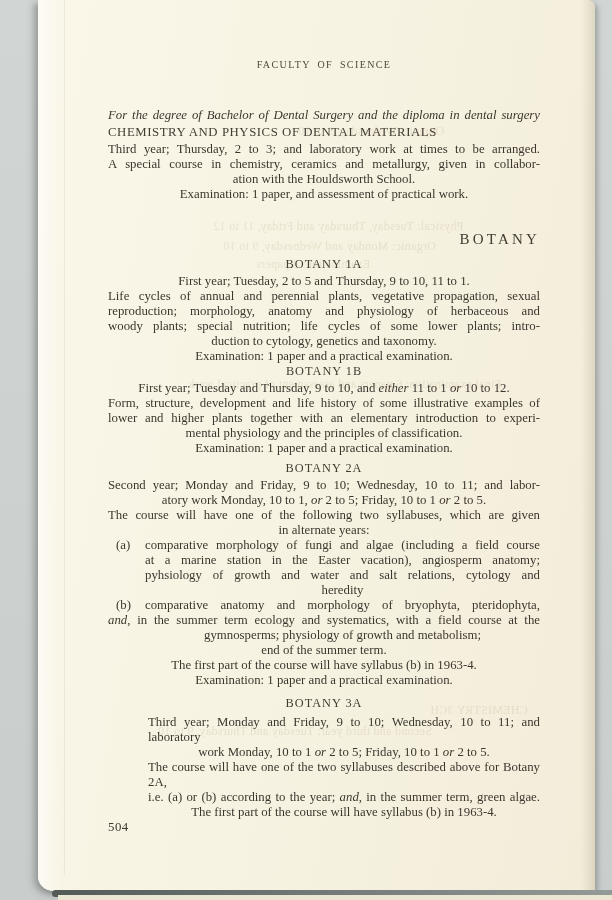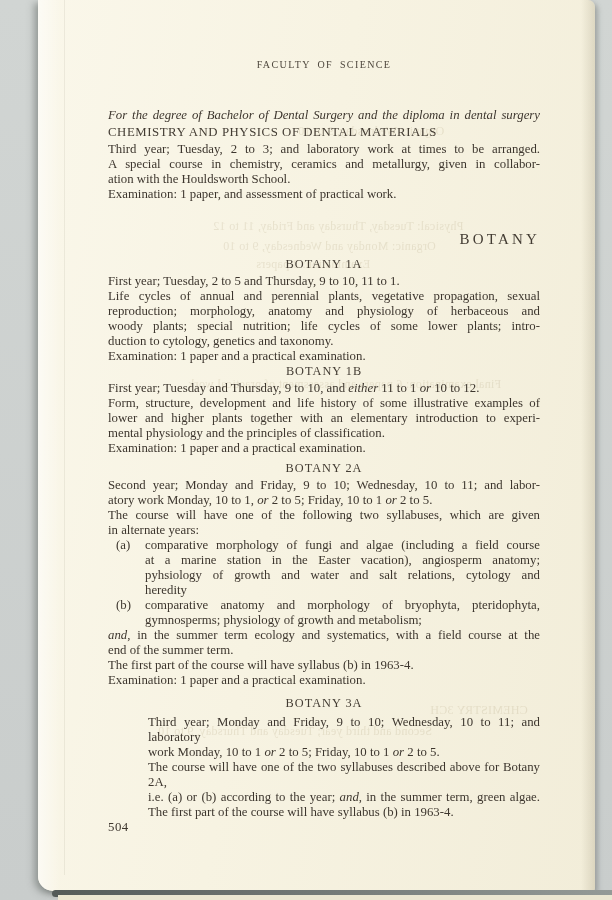--- a/index.html
+++ b/index.html
@@ -54,21 +54,21 @@
     margin-top:28px;line-height:18px;font-size:15px;letter-spacing:3.2px;
     text-align:right;color:#433c33;
   }
   .course .code{line-height:14px;font-size:12.3px;letter-spacing:1px;color:#433c33;text-align:center;}
   .course .para{margin-top:3px;}
   .c1 .code{margin-top:9px;}
   .c2 .code{margin-top:0;}
   .c3 .code{margin-top:5px;}
   .c4 .code{margin-top:8px;}
   .c4 .para{margin-top:5px;margin-left:40px;}
-  .ln{position:relative;text-align:left;}
+  .ln{position:relative;text-align:center;}
   .ln.j{text-align:justify;text-align-last:justify;}
   .ln.ind{padding-left:37px;}
   .ln .lbl{position:absolute;left:8px;top:0;}
   .page-number{line-height:15px;font-size:12.8px;letter-spacing:.5px;}
   em{font-style:italic;}
 </style>
 </head>
 <body>
 
 <div class="stage">
@@ -81,21 +81,21 @@
         <div class="ghost" style="left: 150px; top: 377px;">Final examination: 6 papers and assessment of practical work</div>
         <div class="ghost" style="left: 392px; top: 703px;">CHEMISTRY 3CH</div>
         <div class="ghost" style="left: 120px; top: 724px;">Second and third year; Tuesday and Thursday, 9 to 10</div>
       </div>
     <div class="crease"></div>
     <div class="content">
       <div class="running-head">FACULTY OF SCIENCE</div>
       <div class="degree">For the degree of Bachelor of Dental Surgery and the diploma in dental surgery</div>
       <div class="section-title">CHEMISTRY AND PHYSICS OF DENTAL MATERIALS</div>
       <div class="para">
-          <div class="ln j">Third year; Tuesday, 2 to 3; and laboratory work at times to be arranged.</div>
+          <div class="ln j">Third year; Thursday, 2 to 3; and laboratory work at times to be arranged.</div>
           <div class="ln j">A special course in chemistry, ceramics and metallurgy, given in collabor-</div>
           <div class="ln">ation with the Houldsworth School.</div>
           <div class="ln">Examination: 1 paper, and assessment of practical work.</div>
         </div>
 
       <div class="botany-heading">BOTANY</div>
 
       <div class="course c1">
         <div class="code">BOTANY 1A</div>
         <div class="para">
@@ -124,22 +124,22 @@
         <div class="para">
             <div class="ln j">Second year; Monday and Friday, 9 to 10; Wednesday, 10 to 11; and labor-</div>
             <div class="ln">atory work Monday, 10 to 1, <em>or</em> 2 to 5; Friday, 10 to 1 <em>or</em> 2 to 5.</div>
             <div class="ln j">The course will have one of the following two syllabuses, which are given</div>
             <div class="ln">in alternate years:</div>
             <div class="ln j ind"><span class="lbl">(a)</span>comparative morphology of fungi and algae (including a field course</div>
             <div class="ln j ind">at a marine station in the Easter vacation), angiosperm anatomy;</div>
             <div class="ln j ind">pyhsiology of growth and water and salt relations, cytology and</div>
             <div class="ln ind">heredity</div>
             <div class="ln j ind"><span class="lbl">(b)</span>comparative anatomy and morphology of bryophyta, pteridophyta,</div>
+            <div class="ln j"><em>and</em>, in the summer term ecology and systematics, with a field course at the</div>
             <div class="ln ind">gymnosperms; physiology of growth and metabolism;</div>
-            <div class="ln j"><em>and</em>, in the summer term ecology and systematics, with a field course at the</div>
             <div class="ln">end of the summer term.</div>
             <div class="ln">The first part of the course will have syllabus (b) in 1963-4.</div>
             <div class="ln">Examination: 1 paper and a practical examination.</div>
           </div>
       </div>
 
       <div class="course c4">
         <div class="code">BOTANY 3A</div>
         <div class="para">
             <div class="ln j">Third year; Monday and Friday, 9 to 10; Wednesday, 10 to 11; and laboratory</div>

